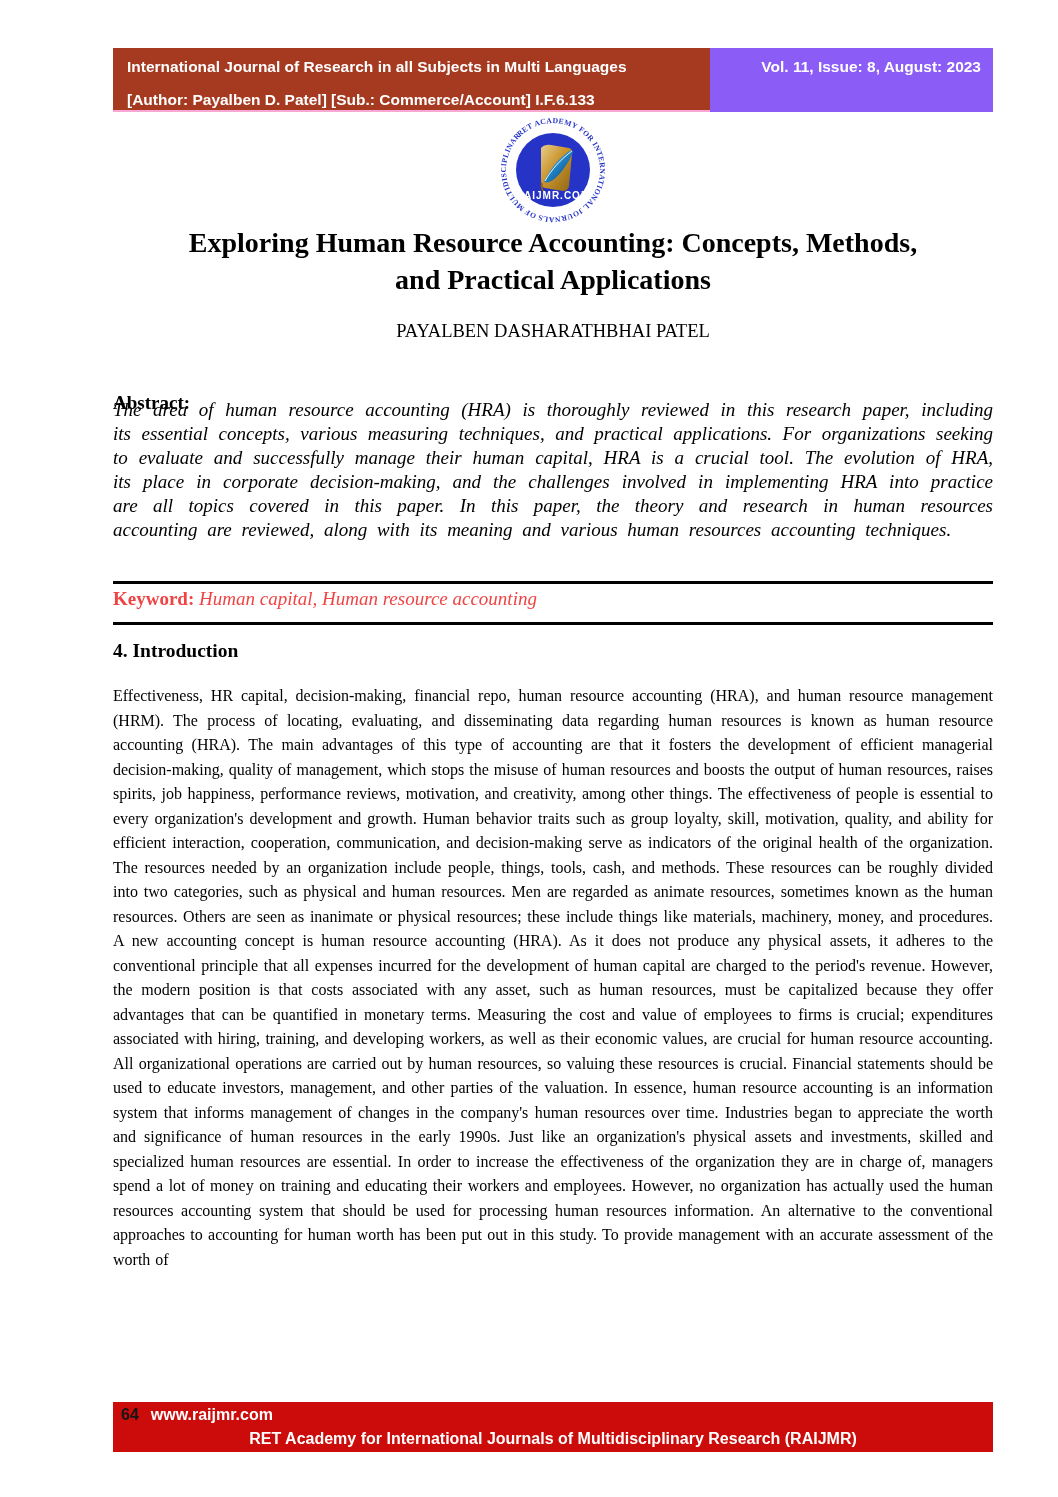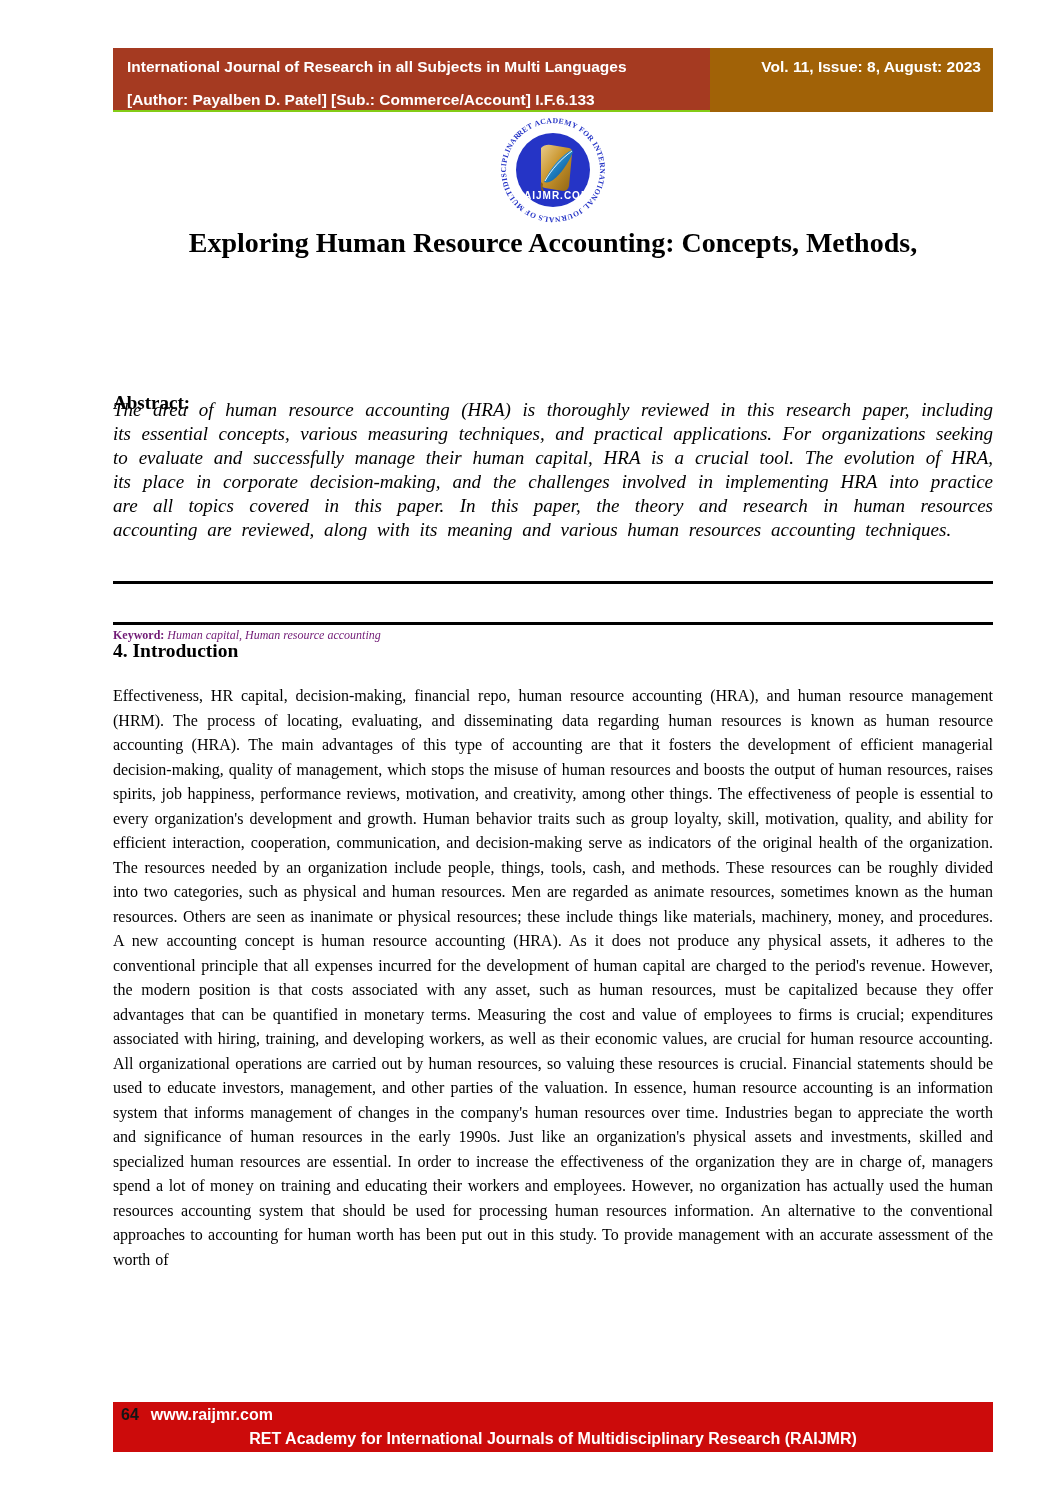--- a/index.html
+++ b/index.html
@@ -18,24 +18,24 @@
     width:880px; height:64px;
     display:flex;
     font-family:"Liberation Sans", sans-serif;
     font-weight:bold;
   }
   .header-left {
     width:597px; background:#A53A21; color:#fff;
     padding:9px 8px 0 14px;
     display:flex; flex-direction:column; justify-content:space-between;
     font-size:15.5px; line-height:20px;
-    border-bottom:2px solid #84cc16;
+    border-bottom:2px solid #f9a8d4;
   }
   .header-right {
-    flex:1; background:#a16207; color:#fff;
+    flex:1; background:#8b5cf6; color:#fff;
     padding:9px 12px 8px 8px;
     display:flex; flex-direction:column; justify-content:space-between;
     text-align:right;
     font-size:15.5px; line-height:20px;gap:45px;
   }
   
   .logo-row {
     position:absolute; left:113px; top:114px; width:880px;
     display:flex; justify-content:center;
   }
@@ -61,22 +61,22 @@
   .abstract-body {
     position:absolute; left:113px; top:398px; width:880px;
     font-style:italic; font-size:19px; line-height:24px;
     text-align:justify; word-spacing:5px; color:#000;
   }
   
   .rule { position:absolute; left:113px; width:880px; height:3px; background:#000; }
   .rule-top { top:581px; }
   .rule-bottom { top:622px; }
   .keyword-line {
-    position:absolute; left:113px; top:628px; width:880px;
-    font-size:12px; color:#701a75;
+    position:absolute; left:113px; top:588px; width:880px;
+    font-size:19px; color:#ef4444;
   }
   .keyword-line .kw-label { font-weight:bold; }
   .keyword-line .kw-value { font-style:italic; }
   
   .intro-heading {
     position:absolute; left:113px; top:640px;
     font-weight:bold; font-size:19.5px; color:#000;
   }
   .intro-body {
     position:absolute; left:113px; top:684px; width:880px; height:736px;
@@ -144,22 +144,24 @@
 
       <path d="M75 36 C 66 40, 54 52, 47 68 C 50 69, 53 68, 56 66 C 64 60, 72 48, 76 38 Z" fill="url(#featherGrad)"></path>
       <path d="M75 37 C 64 45, 54 56, 48 67" stroke="#E8F6FC" stroke-width="1" fill="none"></path>
 
       <text x="56" y="85" text-anchor="middle" font-family="Liberation Sans, sans-serif" font-size="10" font-weight="bold" letter-spacing="1" fill="#FFFFFF">RAIJMR.COM</text>
     </svg>
   </div>
 
   <div class="paper-title">
     <div>Exploring Human Resource Accounting: Concepts, Methods,</div>
+    <div>and Practical Applications</div>
   </div>
 
+  <div class="author">PAYALBEN DASHARATHBHAI PATEL</div>
 
   <div class="abstract-heading">Abstract:</div>
   <div class="abstract-body">The area of human resource accounting (HRA) is thoroughly reviewed in this research paper, including its essential concepts, various measuring techniques, and practical applications. For organizations seeking to evaluate and successfully manage their human capital, HRA is a crucial tool. The evolution of HRA, its place in corporate decision-making, and the challenges involved in implementing HRA into practice are all topics covered in this paper. In this paper, the theory and research in human resources accounting are reviewed, along with its meaning and various human resources accounting techniques.</div>
 
   <div class="rule rule-top"></div>
   <div class="keyword-line">
     <span class="kw-label">Keyword:</span>
     <span> </span>
     <span class="kw-value">Human capital, Human resource accounting</span>
   </div>

